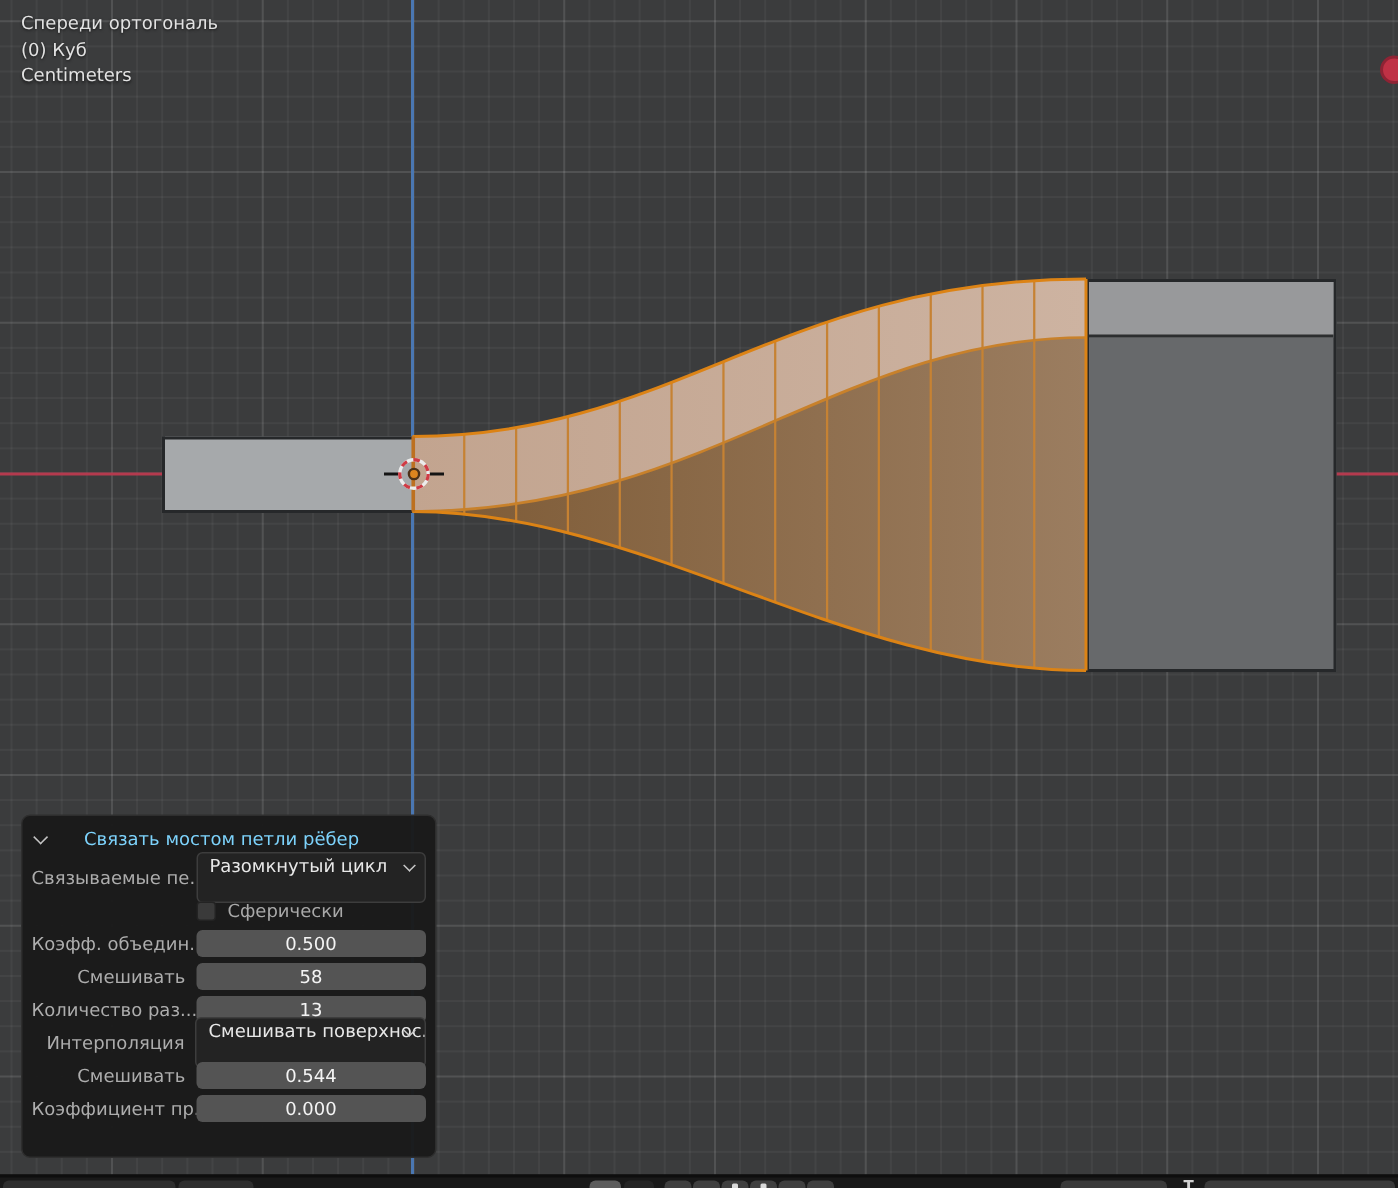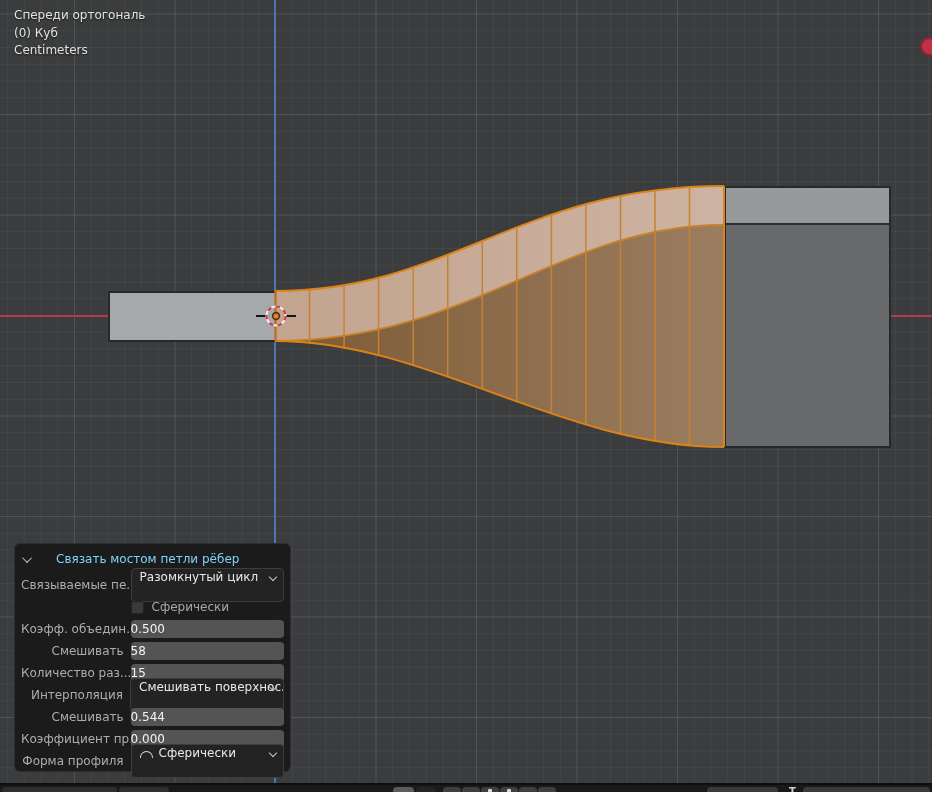--- a/index.html
+++ b/index.html
@@ -40,21 +40,21 @@
     background:var(--panel-bg);border:1px solid #2e2e2e;border-radius:6px;
     padding:6px 6px 4px 6px;color:var(--text);font-size:12px;}
   .op-head{display:flex;align-items:center;height:18px;margin-bottom:6px;color:#7dd3fc;gap:16px;}
   .chev{display:inline-block;width:7px;height:7px;border-left:1.6px solid #c4c4c4;
     border-bottom:1.6px solid #c4c4c4;transform:rotate(-45deg) translateY(-2px);margin:0 8px 0 4px;}
   .prow{display:flex;align-items:center;height:22px;}
   .plabel{width:110px;padding-right:7px;text-align:right;color:var(--label);
     white-space:nowrap;overflow:hidden;}
   .pwidget{width:154px;position:relative;}
   .numfield{height:18px;background:var(--field-bg);border-radius:4px;color:#f4f4f4;
-    text-align:left;line-height:18px;}
+    text-align:center;line-height:18px;}
   .dropdown{height:34px;background:var(--drop-bg);border:1px solid #3d3d3d;border-radius:4px;
     color:#e8e8e8;line-height:16px;padding:0 18px 0 8px;white-space:nowrap;overflow:hidden;
     position:relative;}
   .dropdown .dchev{position:absolute;right:7px;top:5px;width:6px;height:6px;margin:0;
     border-left:1.4px solid #c9c9c9;border-bottom:1.4px solid #c9c9c9;
     transform:rotate(-45deg);}
   .checkbox{width:13px;height:13px;background:#3a3a3a;border:1px solid #232323;
     border-radius:2.5px;margin-right:8px;flex:none;}
   .chk-label{color:#a9a9a9;}
   .arc-icon{display:inline-block;width:13px;height:7px;border:1.6px solid #d8d8d8;
@@ -169,21 +169,21 @@
     <div class="prow">
       <div class="plabel">Смешивать</div>
       <div class="pwidget">
           <div class="numfield">58</div>
         </div>
     </div>
 
     <div class="prow">
       <div class="plabel">Количество раз...</div>
       <div class="pwidget">
-          <div class="numfield">15</div>
+          <div class="numfield">13</div>
         </div>
     </div>
 
     <div class="prow">
       <div class="plabel">Интерполяция</div>
       <div class="pwidget">
           <div class="dropdown">
         <span>Смешивать поверхнос...</span>
         <span class="dchev"></span>
       </div>
@@ -197,29 +197,20 @@
         </div>
     </div>
 
     <div class="prow">
       <div class="plabel">Коэффициент пр...</div>
       <div class="pwidget">
           <div class="numfield">0.000</div>
         </div>
     </div>
 
-    <div class="prow">
-      <div class="plabel">Форма профиля</div>
-      <div class="pwidget">
-          <div class="dropdown">
-        <span class="arc-icon"></span><span>Сферически</span>
-        <span class="dchev"></span>
-      </div>
-        </div>
-    </div>
   </div>
 </div>
 
 <div class="bottom-strip">
   <div class="bs" style="left:2px;width:115px;"></div>
   <div class="bs" style="left:119px;width:50px;"></div>
   <div class="bs light" style="left:393px;width:21px;"></div>
   <div class="bs dark" style="left:416px;width:20px;"></div>
   <div class="bs btn" style="left:443px;"></div>
   <div class="bs btn" style="left:462px;"></div>

